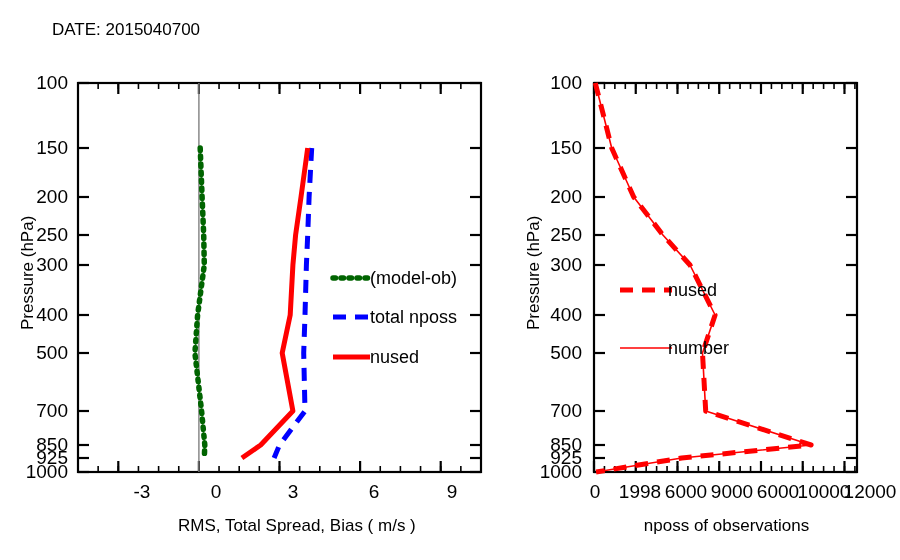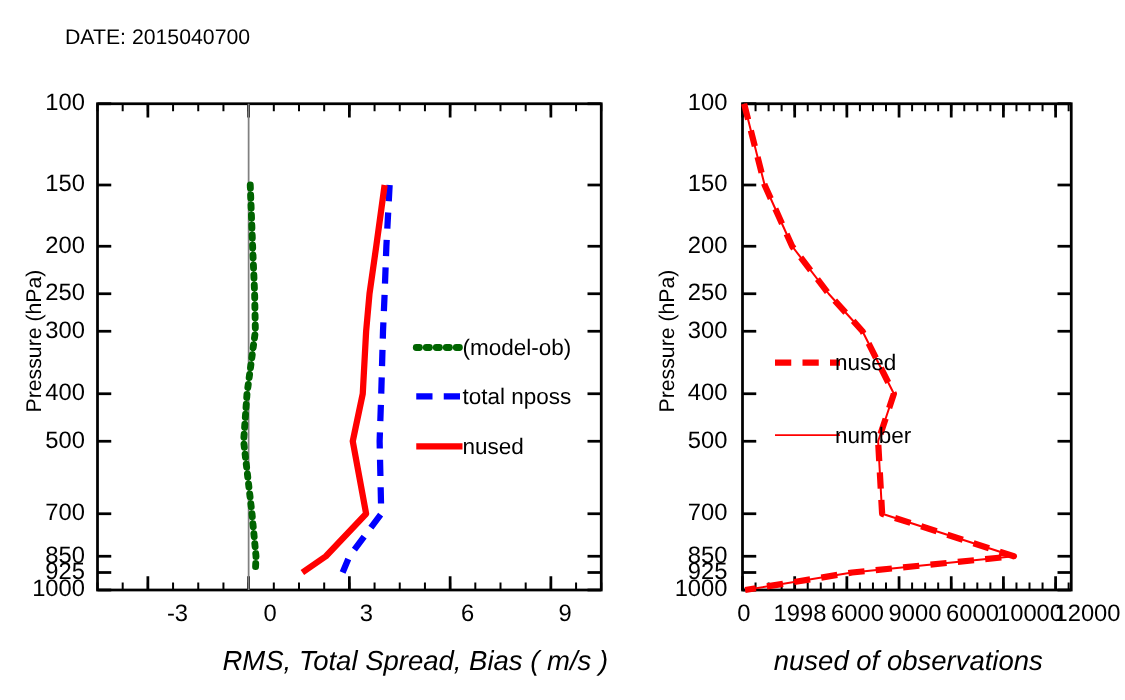--- a/index.html
+++ b/index.html
@@ -7,21 +7,21 @@
     width:900px;height:560px;background:#ffffff;
     font-family:"Liberation Sans", sans-serif;
     color:#000;overflow:hidden;position:relative;
   }
   #figure{position:absolute;left:0;top:0;width:900px;height:560px;}
   .txt{position:absolute;white-space:nowrap;}
   .date-label{left:24px;top:20px;font-size:17px;margin-left:28px;}
   .main-title{left:303px;top:20px;font-size:23px;}
   .axis-tick{font-size:19px;text-align:right;}
   .xtick{font-size:19px;text-align:center;}
-  .axis-name{font-size:22px;text-align:center;font-style:italic;}
+  .axis-name{font-size:17px;text-align:center;}
   .ylabel-rot{
     font-size:17px;transform-origin:0 0;transform:rotate(-90deg);
   }
   .legend-text{font-size:18px;}
   svg{position:absolute;left:0;top:0;}
 </style>
 </head>
 <body>
 
 <div id="figure">
@@ -227,21 +227,21 @@
   <div class="txt xtick" style="left:191px;top:481px;width:50px;">0</div>
   <div class="txt xtick" style="left:268px;top:481px;width:50px;">3</div>
   <div class="txt xtick" style="left:349px;top:481px;width:50px;">6</div>
   <div class="txt xtick" style="left:427px;top:481px;width:50px;">9</div>
 
   <div class="txt legend-text" style="left:370px;top:268px;">(model-ob)</div>
   <div class="txt legend-text" style="left:370px;top:307px;">total nposs</div>
   <div class="txt legend-text" style="left:370px;top:347px;">nused</div>
 
   <div class="txt ylabel-rot" style="left:524px;top:330px;">Pressure (hPa)</div>
-  <div class="txt axis-name" style="left:619px;top:516px;width:215px;">nused of observations</div>
+  <div class="txt axis-name" style="left:619px;top:516px;width:215px;">nposs of observations</div>
 
   <div class="txt axis-tick" style="left:534px;top:72px;width:48px;">100</div>
   <div class="txt axis-tick" style="left:534px;top:137px;width:48px;">150</div>
   <div class="txt axis-tick" style="left:534px;top:186px;width:48px;">200</div>
   <div class="txt axis-tick" style="left:534px;top:224px;width:48px;">250</div>
   <div class="txt axis-tick" style="left:534px;top:254px;width:48px;">300</div>
   <div class="txt axis-tick" style="left:534px;top:304px;width:48px;">400</div>
   <div class="txt axis-tick" style="left:534px;top:342px;width:48px;">500</div>
   <div class="txt axis-tick" style="left:534px;top:400px;width:48px;">700</div>
   <div class="txt axis-tick" style="left:534px;top:434px;width:48px;">850</div>

